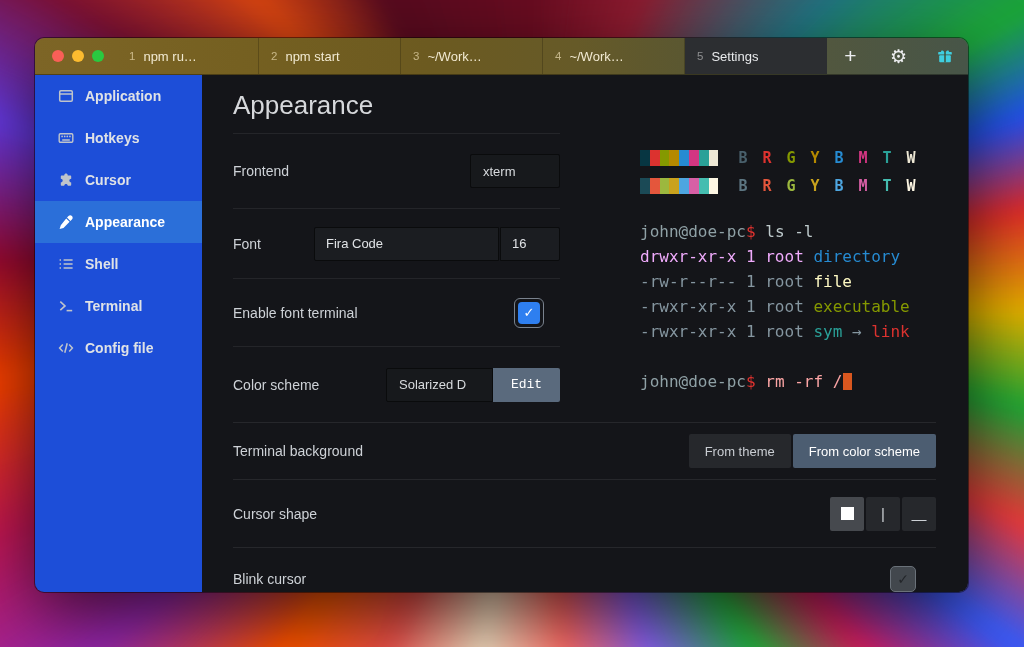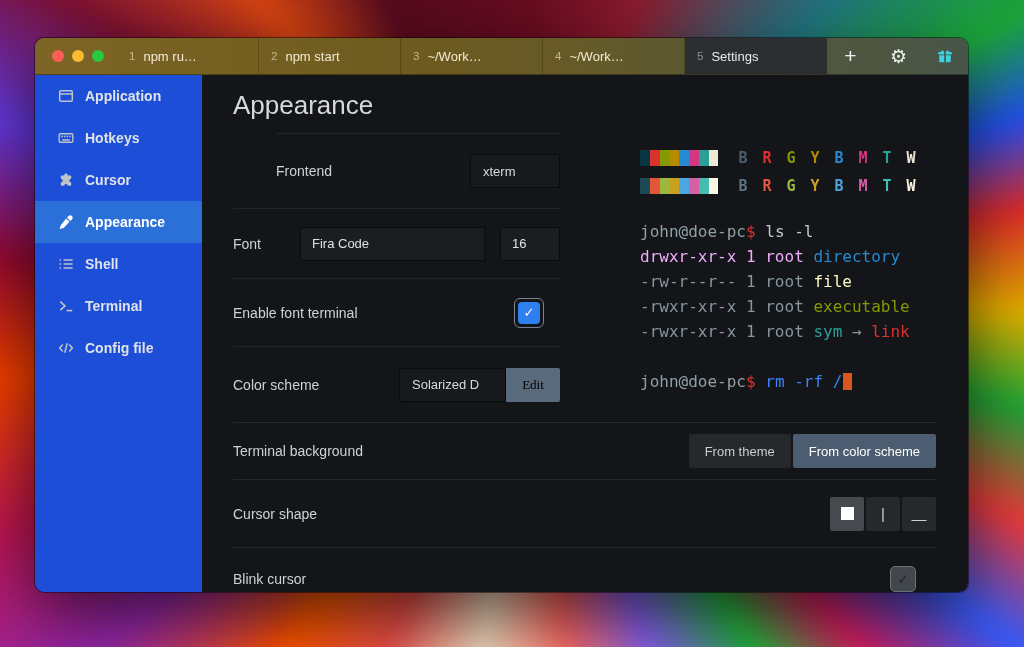--- a/index.html
+++ b/index.html
@@ -69,40 +69,40 @@
   .side-item.active .side-icon { color:#fff; }
 
   .content { flex:1; position:relative; padding:0 32px 0 31px; color:#c9cdd2; }
   .page-title { font-size:26px; font-weight:400; color:#d6d8db; margin:14px 0 11px; line-height:33px; }
 
   .form-col { width:327px; }
   .form-row {
     display:flex; align-items:center; justify-content:space-between;
     border-top:1px solid rgba(255,255,255,0.07);
   }
-  .row-frontend { height:75px;margin-left:43px; } .row-font { height:70px; }
+  .row-frontend { height:75px; } .row-font { height:70px; }
   .row-lig { height:68px; } .row-scheme { height:76px; }
   .field-label { font-size:14px; color:#ced2d7; }
   .field-desc { font-size:12px; color:#82878e; line-height:1.4; width:218px; margin-top:5px; }
 
   .select {
     height:34px; background:#17191c; border:1px solid #0a0b0c; border-radius:2px;
     display:flex; align-items:center; padding:0 12px; font-size:13px; color:#d8dbde;
     white-space:nowrap; overflow:hidden; cursor:pointer;
   }
   .select-frontend { width:90px; }
   .scheme-group { display:flex; }
   .select-scheme { width:107px; border-radius:2px 0 0 2px; }
   .edit-btn {
-    width:54px; height:34px; border:none; border-radius:0 2px 2px 0; color:#000000;
+    width:67px; height:34px; border:none; border-radius:0 2px 2px 0; color:#ffffff;
     font-size:13px; display:flex; align-items:center; justify-content:center;
-    font-family:Liberation Serif, serif; cursor:pointer;
-  }
-
-  .font-inputs { display:flex; gap:15px;justify-content:center; }
+    font-family:Liberation Mono, monospace; cursor:pointer;
+  }
+
+  .font-inputs { display:flex; gap:1px;justify-content:center; }
   .text-input {
     height:34px; background:#1b1d21; border:1px solid #0a0b0c; color:#e0e3e6;
     font-size:13px; padding:0 11px; font-family:inherit; outline:none;
   }
   .text-input.family { width:185px; border-radius:2px 0 0 2px; }
   .text-input.size   { width:60px;  border-radius:0 2px 2px 0; }
 
   .check-wrap { padding:3px; border:1px solid #79828d; border-radius:6px; margin-right:16px; cursor:pointer; }
   .checkbox {
     width:22px; height:22px; border-radius:4px; display:flex; align-items:center;
@@ -359,21 +359,21 @@
           </div>
         </div>
 
         <div class="terminal-demo">
           <div class="term-line"><span style="color: rgb(143, 161, 166);">john@doe-pc</span><span style="color: rgb(220, 50, 47);">$</span><span style="color: rgb(189, 201, 203);"> ls -l</span></div>
           <div class="term-line"><span style="color: #f0abfc;">drwxr-xr-x 1 root </span><span style="color: rgb(38, 139, 210);">directory</span></div>
           <div class="term-line"><span style="color: rgb(133, 150, 160);">-rw-r--r-- 1 root </span><span style="color: #fef9c3;">file</span></div>
           <div class="term-line"><span style="color: rgb(133, 150, 160);">-rwxr-xr-x 1 root </span><span style="color: rgb(133, 153, 0);">executable</span></div>
           <div class="term-line"><span style="color: rgb(133, 150, 160);">-rwxr-xr-x 1 root </span><span style="color: rgb(42, 161, 152);">sym</span><span style="color: rgb(133, 150, 160);"> → </span><span style="color: rgb(220, 50, 47);">link</span></div>
           <div class="term-gap"></div>
-          <div class="term-line"><span style="color: rgb(143, 161, 166);">john@doe-pc</span><span style="color: rgb(220, 50, 47);">$</span><span style="color: #3b82f6; margin-top: 32px;"> rm -rf /</span><span class="cursor-block" style="background-color: rgb(217, 87, 31);"></span></div>
+          <div class="term-line"><span style="color: rgb(143, 161, 166);">john@doe-pc</span><span style="color: rgb(220, 50, 47);">$</span><span style="color: #fca5a5; margin-top: 32px;"> rm -rf /</span><span class="cursor-block" style="background-color: rgb(217, 87, 31);"></span></div>
         </div>
       </section>
 
       <div class="wide-rows">
 
         <div class="wide-row row-tb">
           <div class="field-label">Terminal background</div>
           <div class="toggle-group">
             <button class="toggle-btn">From theme</button>
             <button class="toggle-btn selected" style="background-color: rgb(76, 93, 113);">From color scheme</button>

